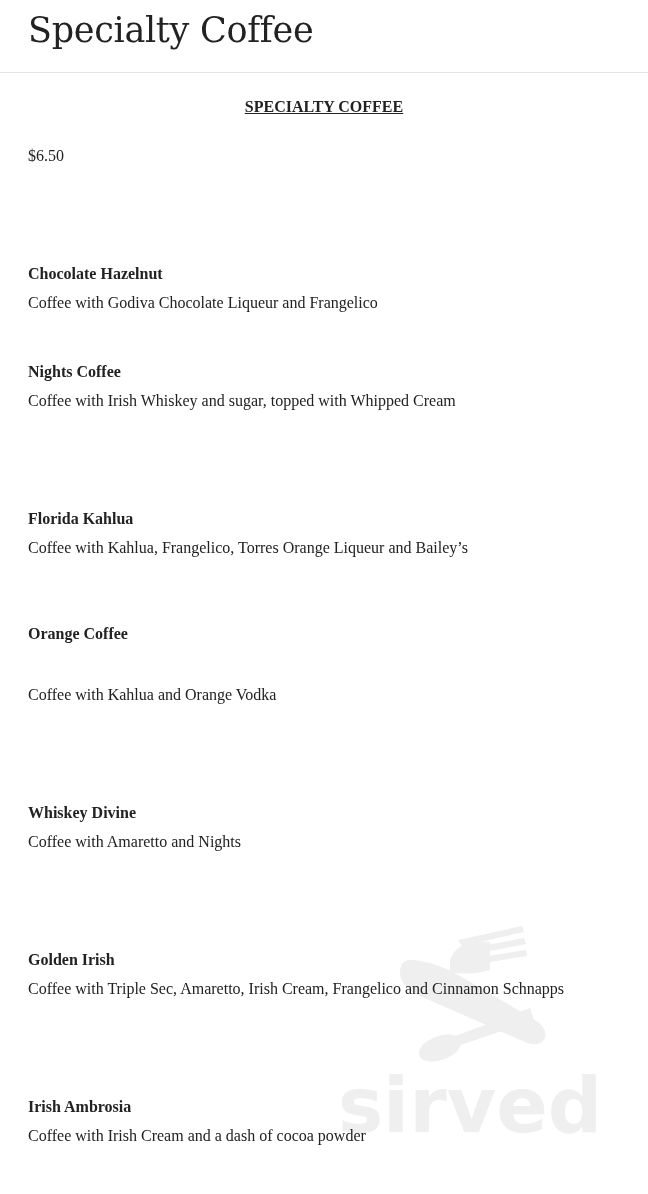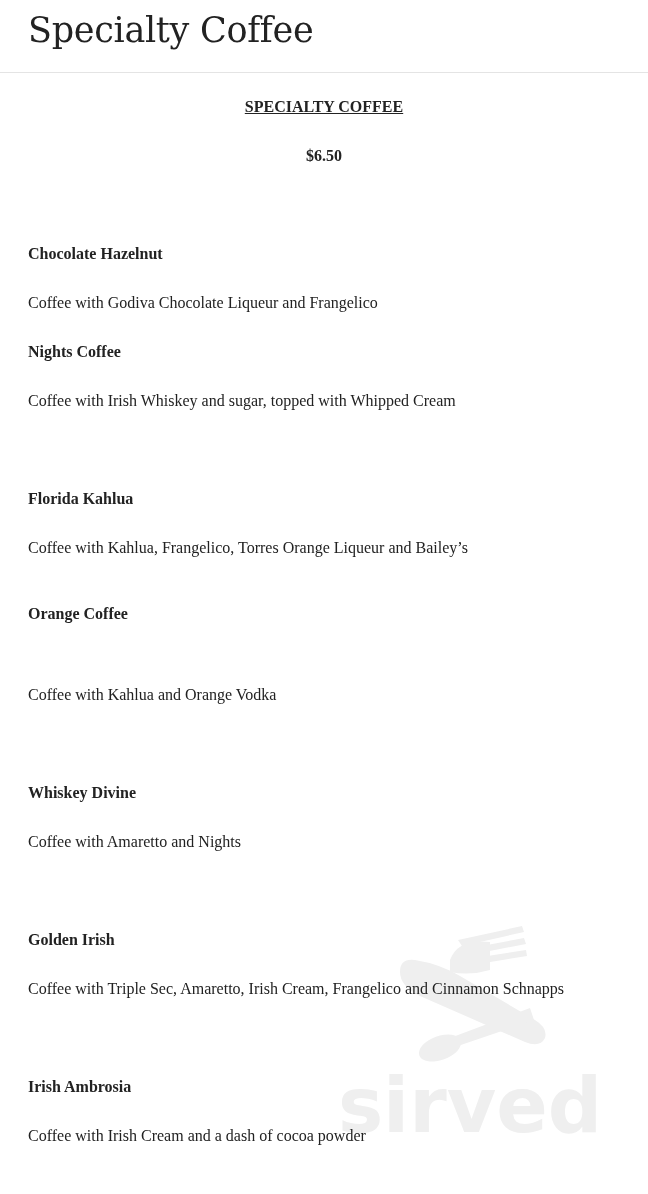--- a/index.html
+++ b/index.html
@@ -51,30 +51,30 @@
       text-align: center;
       font-weight: bold;
       text-decoration: underline;
       line-height: 20px;
     }
     .section-price {
       position: absolute;
       left: 0;
       width: 592px;
       top: 146px;
-      text-align: center;
-      font-weight: bold;
+      font-weight: normal;
       line-height: 20px;
     }
     .item-name {
       position: absolute;
       left: 0;
       font-weight: bold;
       line-height: 20px;
       white-space: nowrap;
+      margin-top: 20px;
     }
     .item-desc {
       position: absolute;
       left: 0;
       line-height: 20px;
       white-space: nowrap;
     }
     .watermark {
       position: absolute;
       left: 340px;

